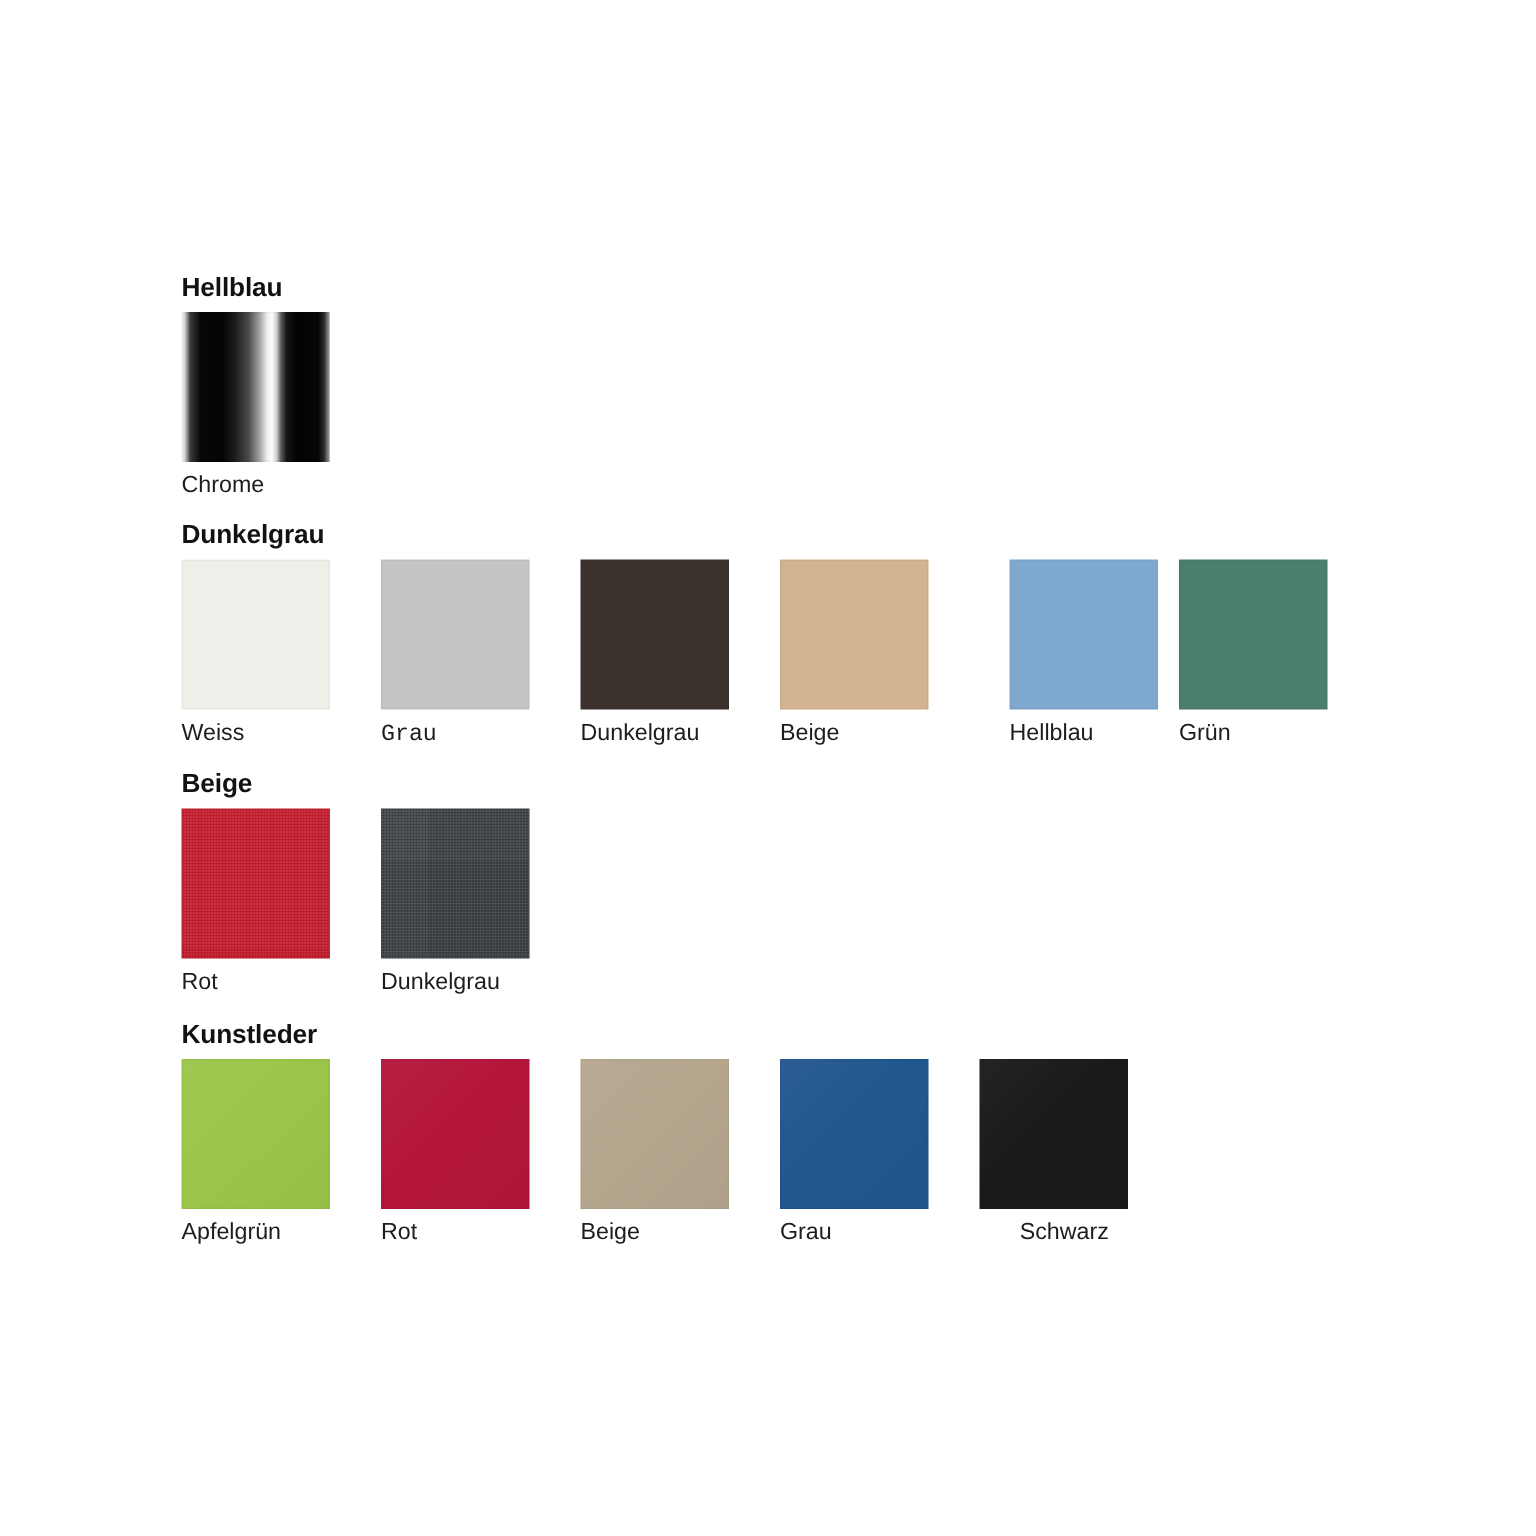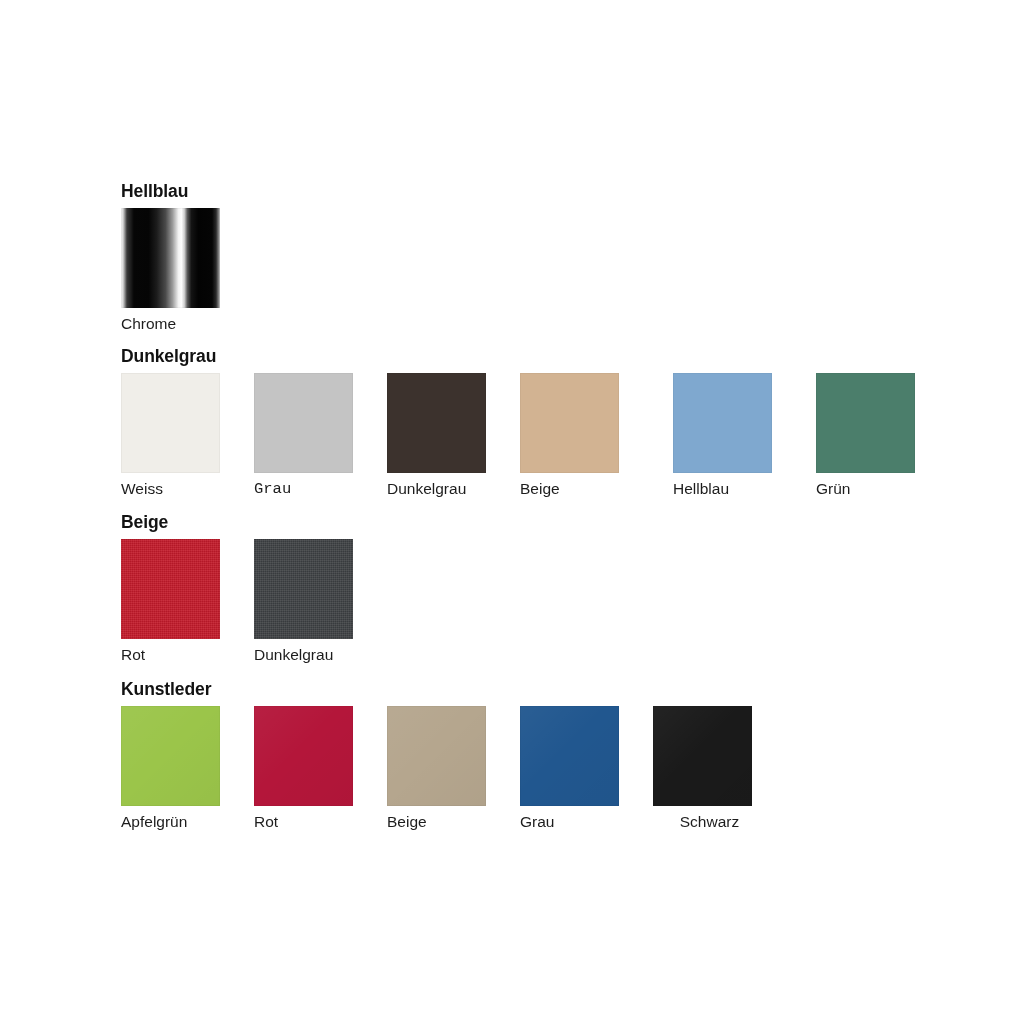--- a/index.html
+++ b/index.html
@@ -171,21 +171,21 @@
           <div class="swatch-label">Dunkelgrau</div>
         </div>
         <div class="swatch-cell" style="left: 399px;">
           <div class="swatch-chip" style="background: rgb(210, 179, 146);"></div>
           <div class="swatch-label">Beige</div>
         </div>
         <div class="swatch-cell" style="left: 532px; margin-left: 20px;">
           <div class="swatch-chip" style="background: rgb(127, 168, 207);"></div>
           <div class="swatch-label">Hellblau</div>
         </div>
-        <div class="swatch-cell" style="left: 695px;">
+        <div class="swatch-cell" style="left: 665px;">
           <div class="swatch-chip" style="background: rgb(75, 126, 107);"></div>
           <div class="swatch-label">Grün</div>
         </div>
       </div>
     </div>
     <div class="group" style="top: 514px;">
       <div class="group-heading">Beige</div>
       <div class="swatch-row">
         <div class="swatch-cell" style="left: 0px;">
           <div class="swatch-chip chip-textured" style="background: rgb(196, 27, 43);"></div>

